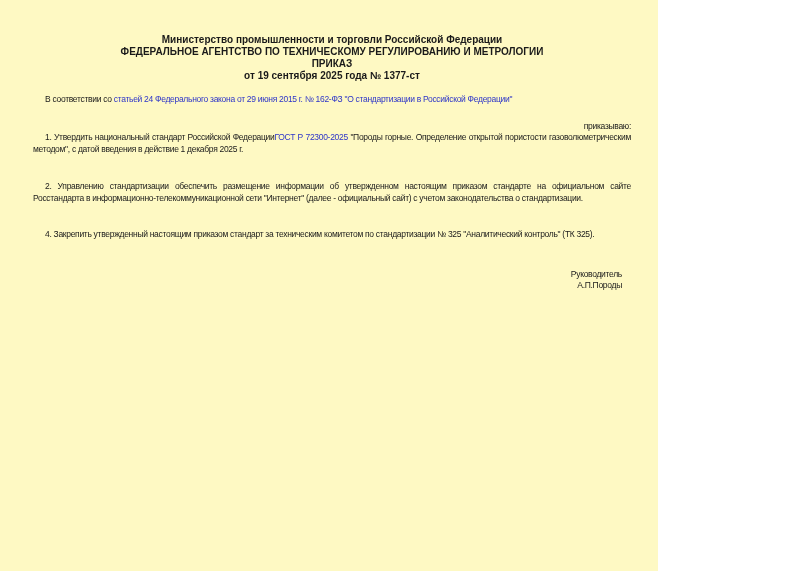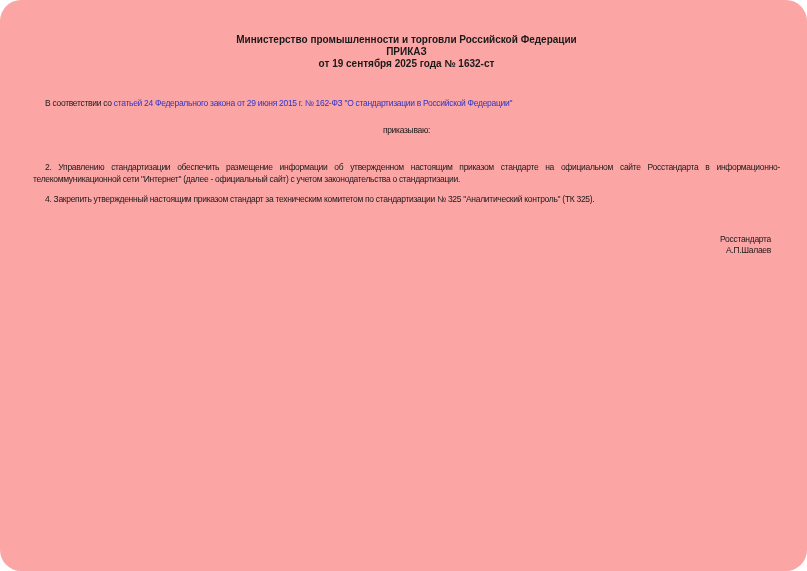--- a/index.html
+++ b/index.html
@@ -9,25 +9,24 @@
   }
   body {
     width: 807px;
     height: 571px;
     font-family: "Liberation Sans", sans-serif;
     color: #1a1a1a;
     overflow: hidden;
   }
   .page {
     box-sizing: border-box;
-    width: 807px;
+    width: 658px;
     height: 571px;
     padding: 34px 27px 0 33px;
-    background: #fca5a5;
-    border-radius: 21px;
+    background: #fef9c3;
   }
   .doc-header {
     text-align: center;
     font-weight: bold;
     font-size: 10px;
     line-height: 12px;
     color: #1a1a1a;
   }
   .doc-header .hdr { margin: 0; }
   .doc-type  { margin-top: 8px; }
@@ -37,27 +36,27 @@
     font-size: 8.5px;
     letter-spacing: -0.3px;
     line-height: 11.5px;
     color: #1a1a1a;
   }
   .para {
     margin: 0;
     text-align: justify;
   }
   .indent { text-indent: 12px; }
-  .p-intro      { margin-top: 28px; }
-  .p-order-word { margin-top: 15px; text-align: center; }
+  .p-intro      { margin-top: 12px; }
+  .p-order-word { margin-top: 15px; text-align: right; }
   .p-item1      { margin-top: 0; }
   .p-introduced { margin-top: 8px; text-align: left; }
   .p-item2      { margin-top: 26px; }
   .p-item3      { margin-top: 7px; }
-  .p-item4      { margin-top: 9px; }
+  .p-item4      { margin-top: 25px; }
   .doc-link {
     color: #2d35c8;
     text-decoration: none;
     cursor: pointer;
   }
   .signature {
     margin-top: 28px;
     padding-right: 9px;
     text-align: right;
     font-size: 8.5px;
@@ -67,29 +66,31 @@
   }
   .signature div { margin: 0; }
 </style>
 </head>
 <body>
 
 <div class="page">
 
   <div class="doc-header">
     <div class="hdr">Министерство промышленности и торговли Российской Федерации</div>
+    <div class="hdr">ФЕДЕРАЛЬНОЕ АГЕНТСТВО ПО ТЕХНИЧЕСКОМУ РЕГУЛИРОВАНИЮ И МЕТРОЛОГИИ</div>
     <div class="hdr doc-type">ПРИКАЗ</div>
-    <div class="hdr doc-date">от 19 сентября 2025 года № 1632-ст</div>
+    <div class="hdr doc-date">от 19 сентября 2025 года № 1377-ст</div>
   </div>
 
   <div class="doc-body">
     <p class="para indent p-intro"><span>В соответствии со </span><span class="doc-link">статьей 24 Федерального закона от 29 июня 2015 г. № 162-ФЗ "О стандартизации в Российской Федерации"</span></p>
     <p class="para p-order-word"><span>приказываю:</span></p>
+    <p class="para indent p-item1"><span>1. Утвердить национальный стандарт Российской Федерации</span><span class="doc-link">ГОСТ Р 72300-2025</span><span> "Породы горные. Определение открытой пористости газоволюметрическим методом", с датой введения в действие 1 декабря 2025 г.</span></p>
     <p class="para indent p-item2"><span>2. Управлению стандартизации обеспечить размещение информации об утвержденном настоящим приказом стандарте на официальном сайте Росстандарта в информационно-телекоммуникационной сети "Интернет" (далее - официальный сайт) с учетом законодательства о стандартизации.</span></p>
     <p class="para indent p-item4"><span>4. Закрепить утвержденный настоящим приказом стандарт за техническим комитетом по стандартизации № 325 "Аналитический контроль" (ТК 325).</span></p>
   </div>
 
   <div class="signature">
-    <div>Росстандарта</div>
-    <div>А.П.Шалаев</div>
+    <div>Руководитель</div>
+    <div>А.П.Породы</div>
   </div>
 
 </div>
 
 </body></html>

